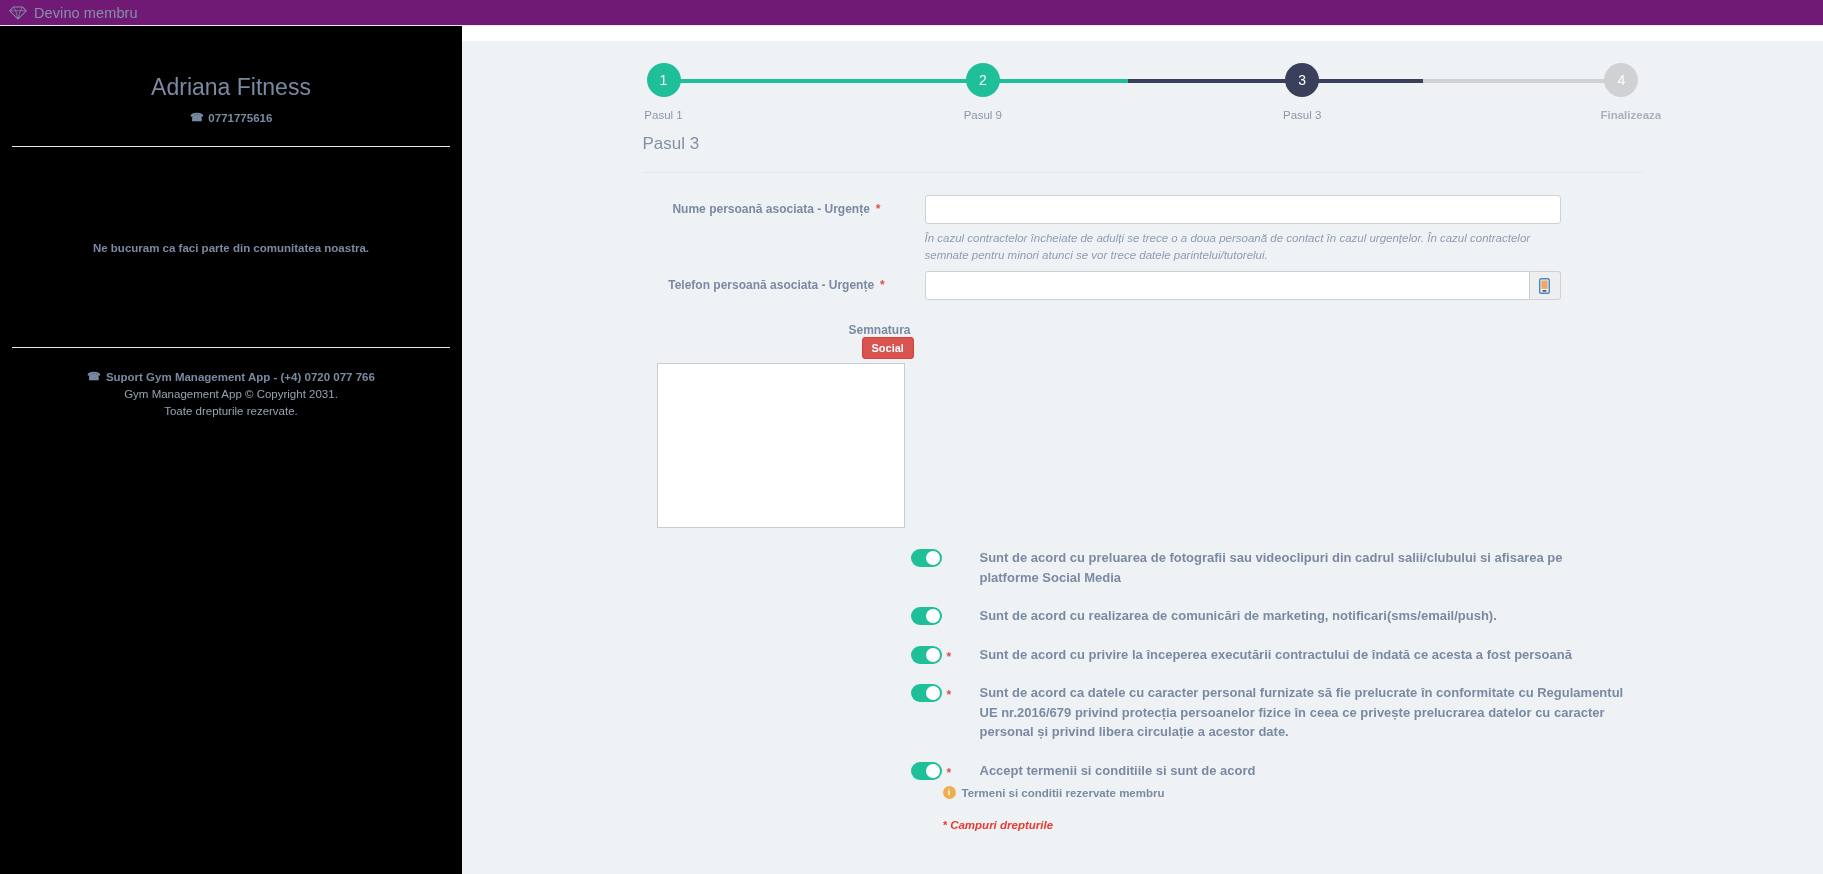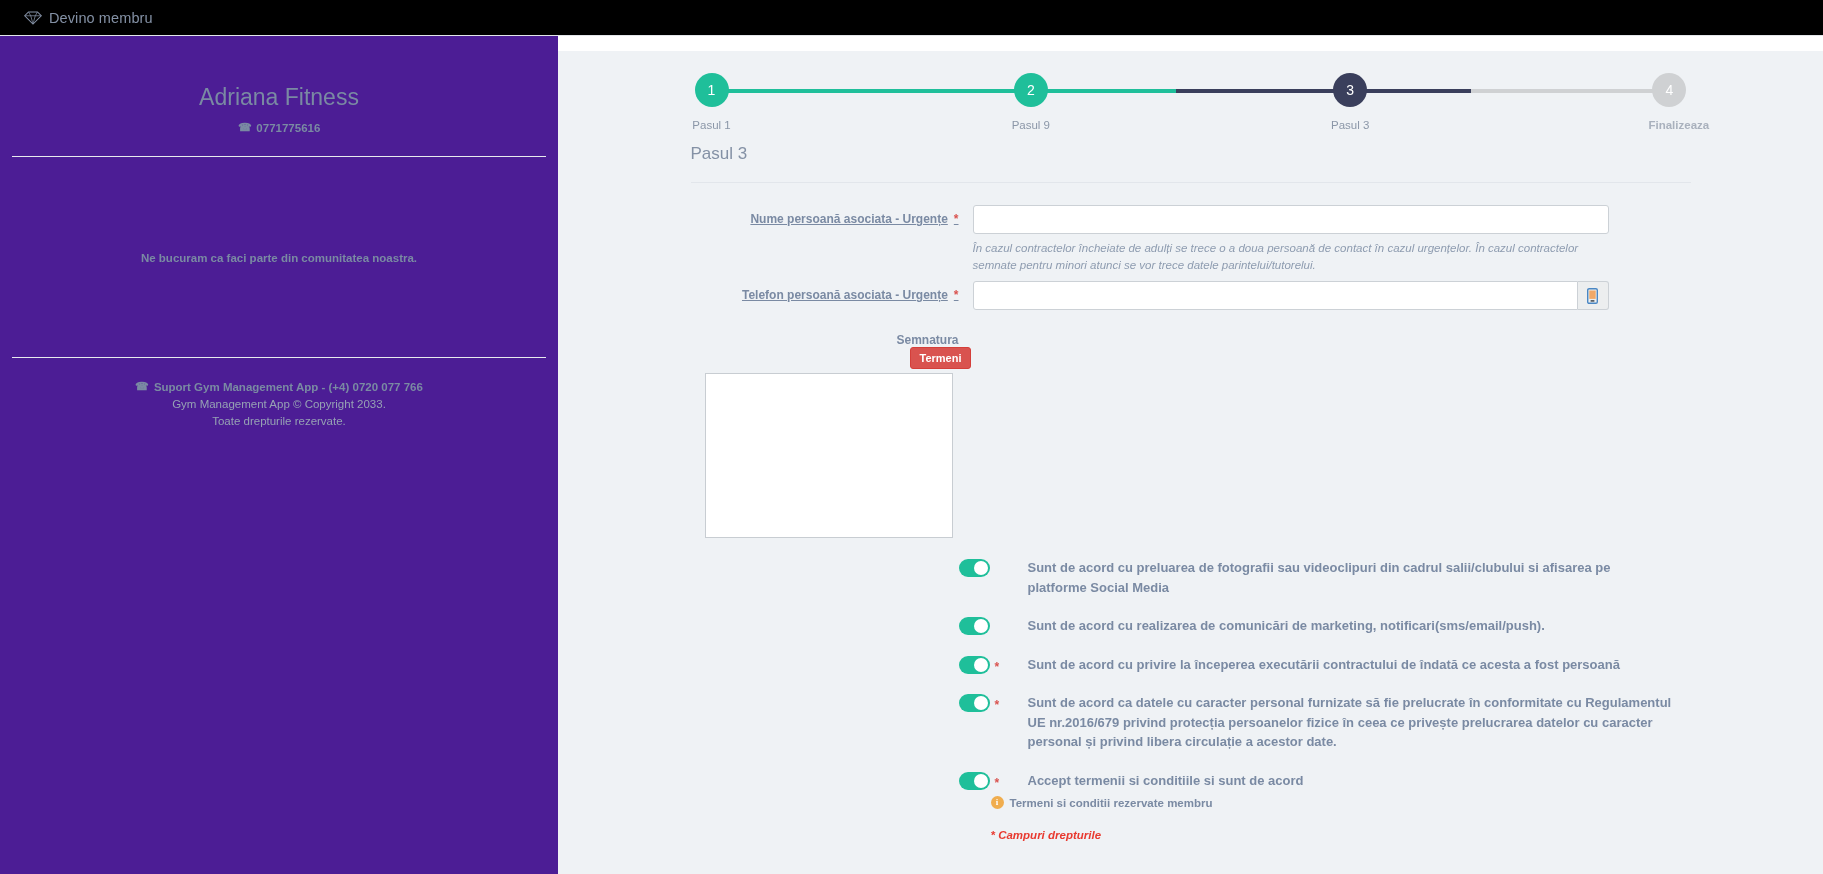--- a/index.html
+++ b/index.html
@@ -5,42 +5,42 @@
   * { box-sizing: border-box; margin: 0; padding: 0; }
   html, body {
     width: 1823px; height: 874px;
     font-family: "Liberation Sans", sans-serif;
     background: #ffffff;
     overflow: hidden;
   }
 
   
   .topbar {
-    height: 36px;
-    background: #000000;
+    height: 26px;
+    background: #701a75;
     border-bottom: 1px solid #e3e6ea;
     display: flex;
     align-items: center;
-    padding-left: 24px;
+    padding-left: 9px;
     gap: 7px;
   }
   .diamond-icon { width: 18px; height: 14px; display: block; }
   .topbar-title {
     font-size: 14.5px;
     color: #8491a5;
     letter-spacing: .1px;
   }
 
   
   .page { display: flex; height: 848px; }
 
   
   .sidebar {
-    width: 558px;
-    background: #4c1d95;
+    width: 462px;
+    background: #000000;
     flex-shrink: 0;
     position: relative;
   }
   .brand-block { padding-top: 48px; text-align: center; }
   .brand-name {
     font-size: 23px;
     color: #7a8aa3;
     font-weight: 400;
   }
   .brand-phone {
@@ -155,28 +155,27 @@
   .section-divider {
     border: 0;
     border-top: 1px solid #e2e6eb;
     margin: 18px 0 22px 0;
   }
 
   
   .form-row { display: flex; align-items: flex-start; margin-bottom: 6px; }
   .form-label {
     width: 268px;
-    text-align: right;
+    text-align: center;
     padding-right: 0px;
     padding-top: 7px;
     font-size: 12px;
     font-weight: bold;
     color: #7a8aa3;
     white-space: nowrap;
-    text-decoration: underline;
   }
   .req-star { color: #d9534f; font-weight: bold; margin-left: 6px; font-size: 12px; }
   .field-col { padding-left: 14px; flex: 1; }
   .text-input {
     width: 636px;
     height: 29px;
     border: 1px solid #ccd1d6;
     border-radius: 3px;
     background: #ffffff;
     font-family: "Liberation Sans", sans-serif;
@@ -360,21 +359,21 @@
         <span>0771775616</span>
       </div>
     </div>
     <hr class="hr-light">
     <div class="community-text">Ne bucuram ca faci parte din comunitatea noastra.</div>
     <hr class="hr-light2">
     <div class="support-line">
       <span class="phone-glyph">☎</span>
       <span>Suport Gym Management App - (+4) 0720 077 766</span>
     </div>
-    <div class="copyright-line">Gym Management App © Copyright 2033.</div>
+    <div class="copyright-line">Gym Management App © Copyright 2031.</div>
     <div class="rights-line">Toate drepturile rezervate.</div>
   </div>
 
   <div class="main">
 
     <div class="stepper">
       <div class="steps-row">
         <div class="bar green" style="left:20px; width:300px;"></div>
         <div class="bar green" style="left:320px; width:165px;"></div>
         <div class="bar dark" style="left:485px; width:295px;"></div>
@@ -427,21 +426,21 @@
                 <rect x="3.6" y="12.1" width="3.8" height="1.6" fill="#4a5158"></rect>
               </svg>
             </div>
           </div>
         </div>
       </div>
 
       <div class="sig-row">
         <div class="sig-label">Semnatura</div>
         <div class="sig-col">
-          <button class="btn-sterge">Termeni</button>
+          <button class="btn-sterge">Social</button>
           <div class="sig-canvas"></div>
         </div>
       </div>
 
       <div class="toggle-list">
 
         <div class="toggle-row">
           <div class="switch">
               <div class="knob"></div>
             </div>

